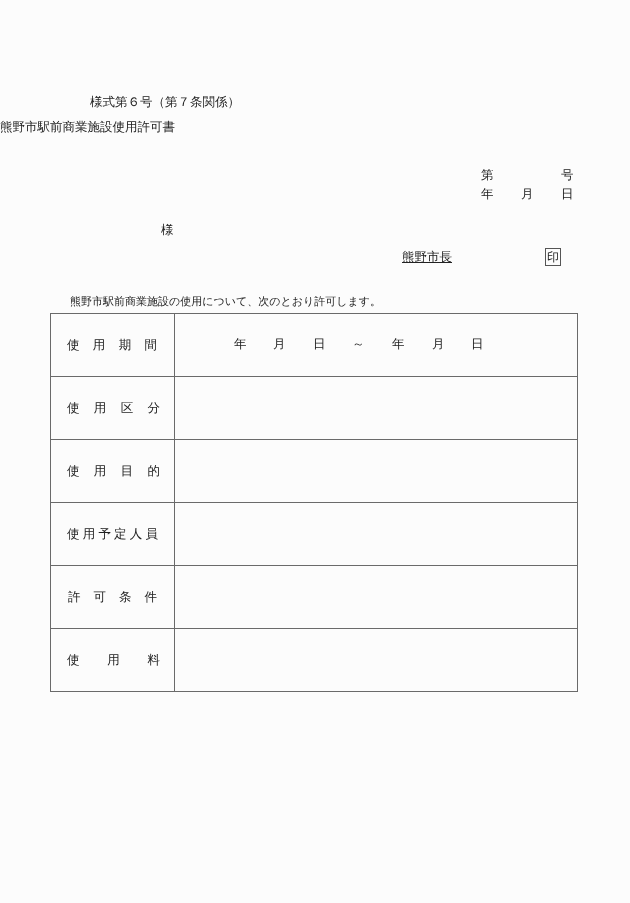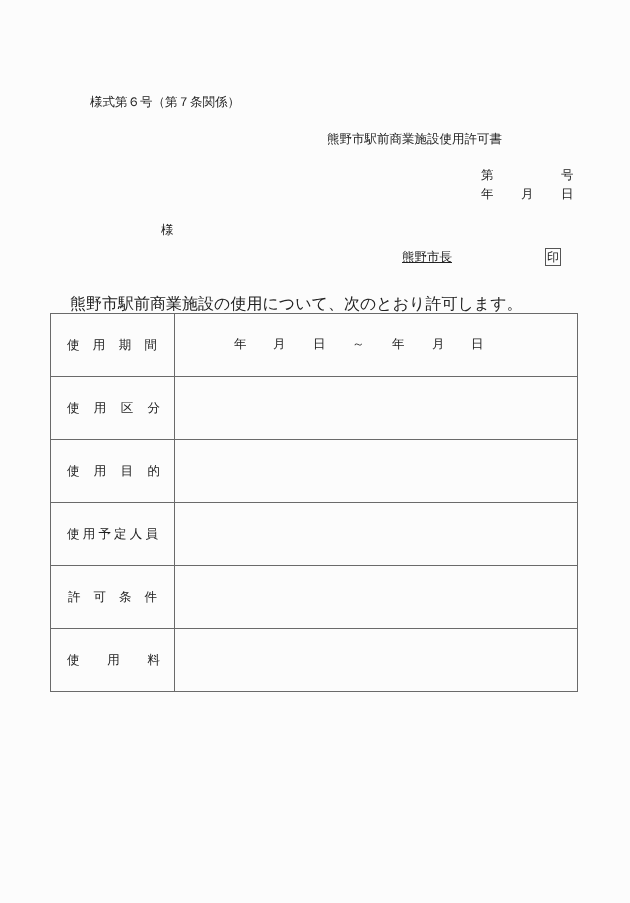--- a/index.html
+++ b/index.html
@@ -13,39 +13,39 @@
       position: relative;
       overflow: hidden;
       font-family: "DejaVu Serif", "Liberation Serif", serif;
       color: #222;
       font-size: 12.5px;
       line-height: 1;
     }
     .abs { position: absolute; white-space: nowrap; }
 
     #form-number { left: 58px; top: 96px; font-size: 12.5px; margin-left: 32px; }
-    #doc-title { left: 0; width: 502px; top: 133px; text-align: right; font-size: 12.5px; }
+    #doc-title { left: 0; width: 502px; top: 121px; text-align: left; font-size: 12.5px; }
 
     .ref-row { position: absolute; left: 481px; width: 94px; height: 14px; }
     .ref-row span { position: absolute; top: 0; font-size: 12.5px; }
     #ref-line { top: 169px; }
     #date-line { top: 188px; }
 
     #addressee-suffix { left: 161px; top: 224px; }
     #issuer-name { left: 402px; top: 251px; text-decoration: underline; }
     #seal-box {
       left: 545px; top: 248px;
       width: 14px; height: 16px;
       border: 1px solid #555;
       text-align: center;
       font-size: 12px;
       line-height: 16px;
     }
 
-    #intro-text { left: 70px; top: 296px; font-size: 16px; }
+    #intro-text { left: 70px; top: 296px; font-size: 11px; }
 
     #permit-table {
       position: absolute;
       left: 50px; top: 313px;
       width: 528px;
       border-collapse: collapse;
       table-layout: fixed;
     }
     #permit-table td {
       border: 1px solid #6a6a6a;

